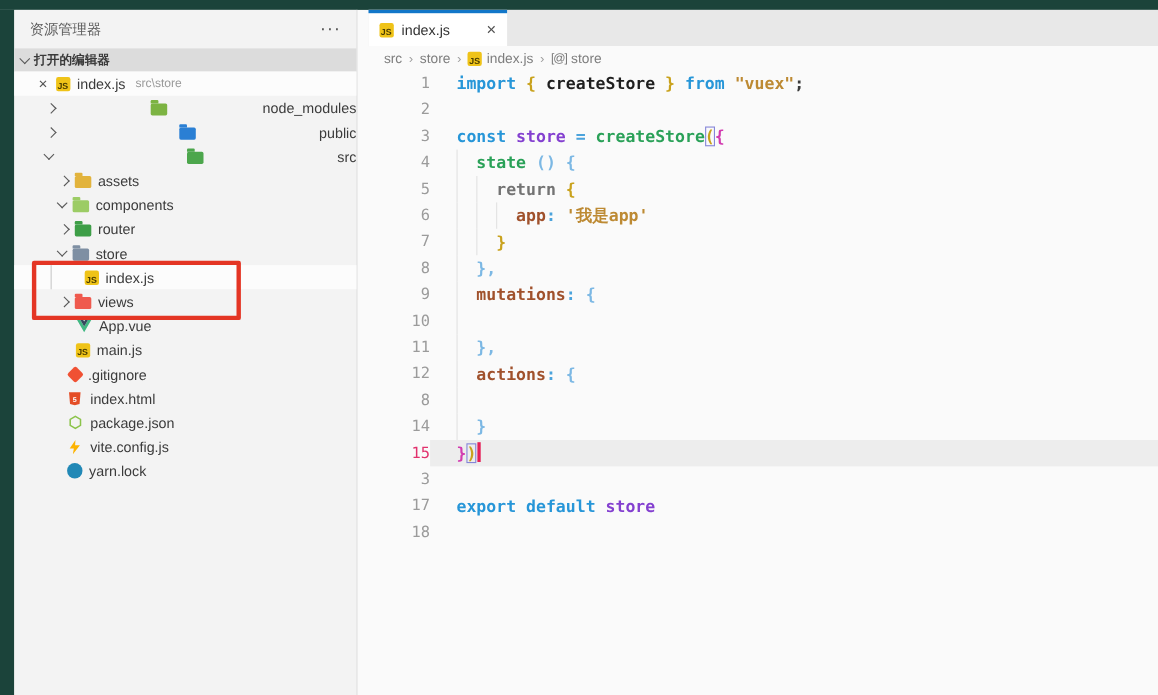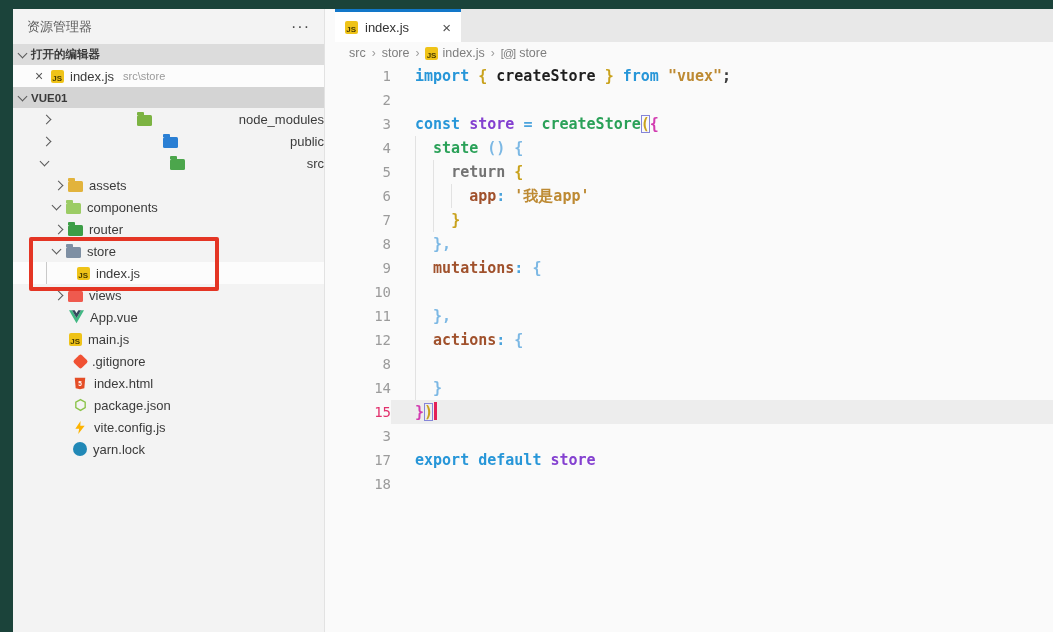--- a/index.html
+++ b/index.html
@@ -26,21 +26,21 @@
   .chev.right { transform:rotate(-45deg); margin-left:2px; }
   .oe-item { height:22px; display:flex; align-items:center; gap:6px; padding-left:20px;
              background:#fcfcfc; font-size:13px; color:#3a3a3a; }
   .oe-close { color:#555; font-size:14px; width:12px; text-align:center; cursor:pointer; }
   .oe-detail { font-size:11px; color:#9a9a9a; margin-left:3px; }
   .tree { position:relative; }
   .tree-row { height:22px; display:flex; align-items:center; gap:6px;
               font-size:13px; color:#3b3b3b; position:relative; cursor:pointer; }
   .tree-row.selected { background:#fcfcfc; }
   .pad-f1 { padding-left:28px;justify-content:space-between; } .pad-f2 { padding-left:40px; }
-  .pad-x1 { padding-left:60px; } .pad-x2 { padding-left:56px; } .pad-x3 { padding-left:64px; }
+  .pad-x1 { padding-left:48px; } .pad-x2 { padding-left:56px; } .pad-x3 { padding-left:64px; }
   .tree-guide { position:absolute; left:33px; top:0; bottom:0; width:1px; background:#c9c9c9; }
   .annotation { position:absolute; left:29px; top:237px; width:190px; height:54px;
                 border:4px solid #e43524; border-radius:2px; z-index:9; pointer-events:none; }
   
   .ico { flex:none; display:inline-block; }
   .ico-js { width:15px; height:15px; background:#efc318; border-radius:2px; position:relative; }
   .ico-js::after { content:"JS"; position:absolute; right:2px; bottom:0;
                    font:bold 8px "Liberation Sans", sans-serif; color:#4a3d00; }
   .ico-js.small { width:13px; height:13px; }
   .folder { width:15px; height:11px; border-radius:1.5px; position:relative; margin-top:2px; }
@@ -85,24 +85,20 @@
   <div class="sec-header">
     <span class="chev down"></span>
     <span>打开的编辑器</span>
   </div>
   <div class="oe-item">
     <span class="oe-close">×</span>
     <span class="ico ico-js small"></span>
     <span>index.js</span>
     <span class="oe-detail">src\store</span>
   </div>
-  <div class="sec-header project">
-    <span class="chev down"></span>
-    <span>VUE01</span>
-  </div>
   <div class="tree" id="tree">
       <div class="tree-row pad-f1">
         <span class="chev right"></span>
         <span class="ico folder" style="background: rgb(124, 179, 66);"></span>
         <span>node_modules</span>
       </div>
       <div class="tree-row pad-f1">
         <span class="chev right"></span>
         <span class="ico folder" style="background: rgb(42, 127, 212);"></span>
         <span>public</span>

